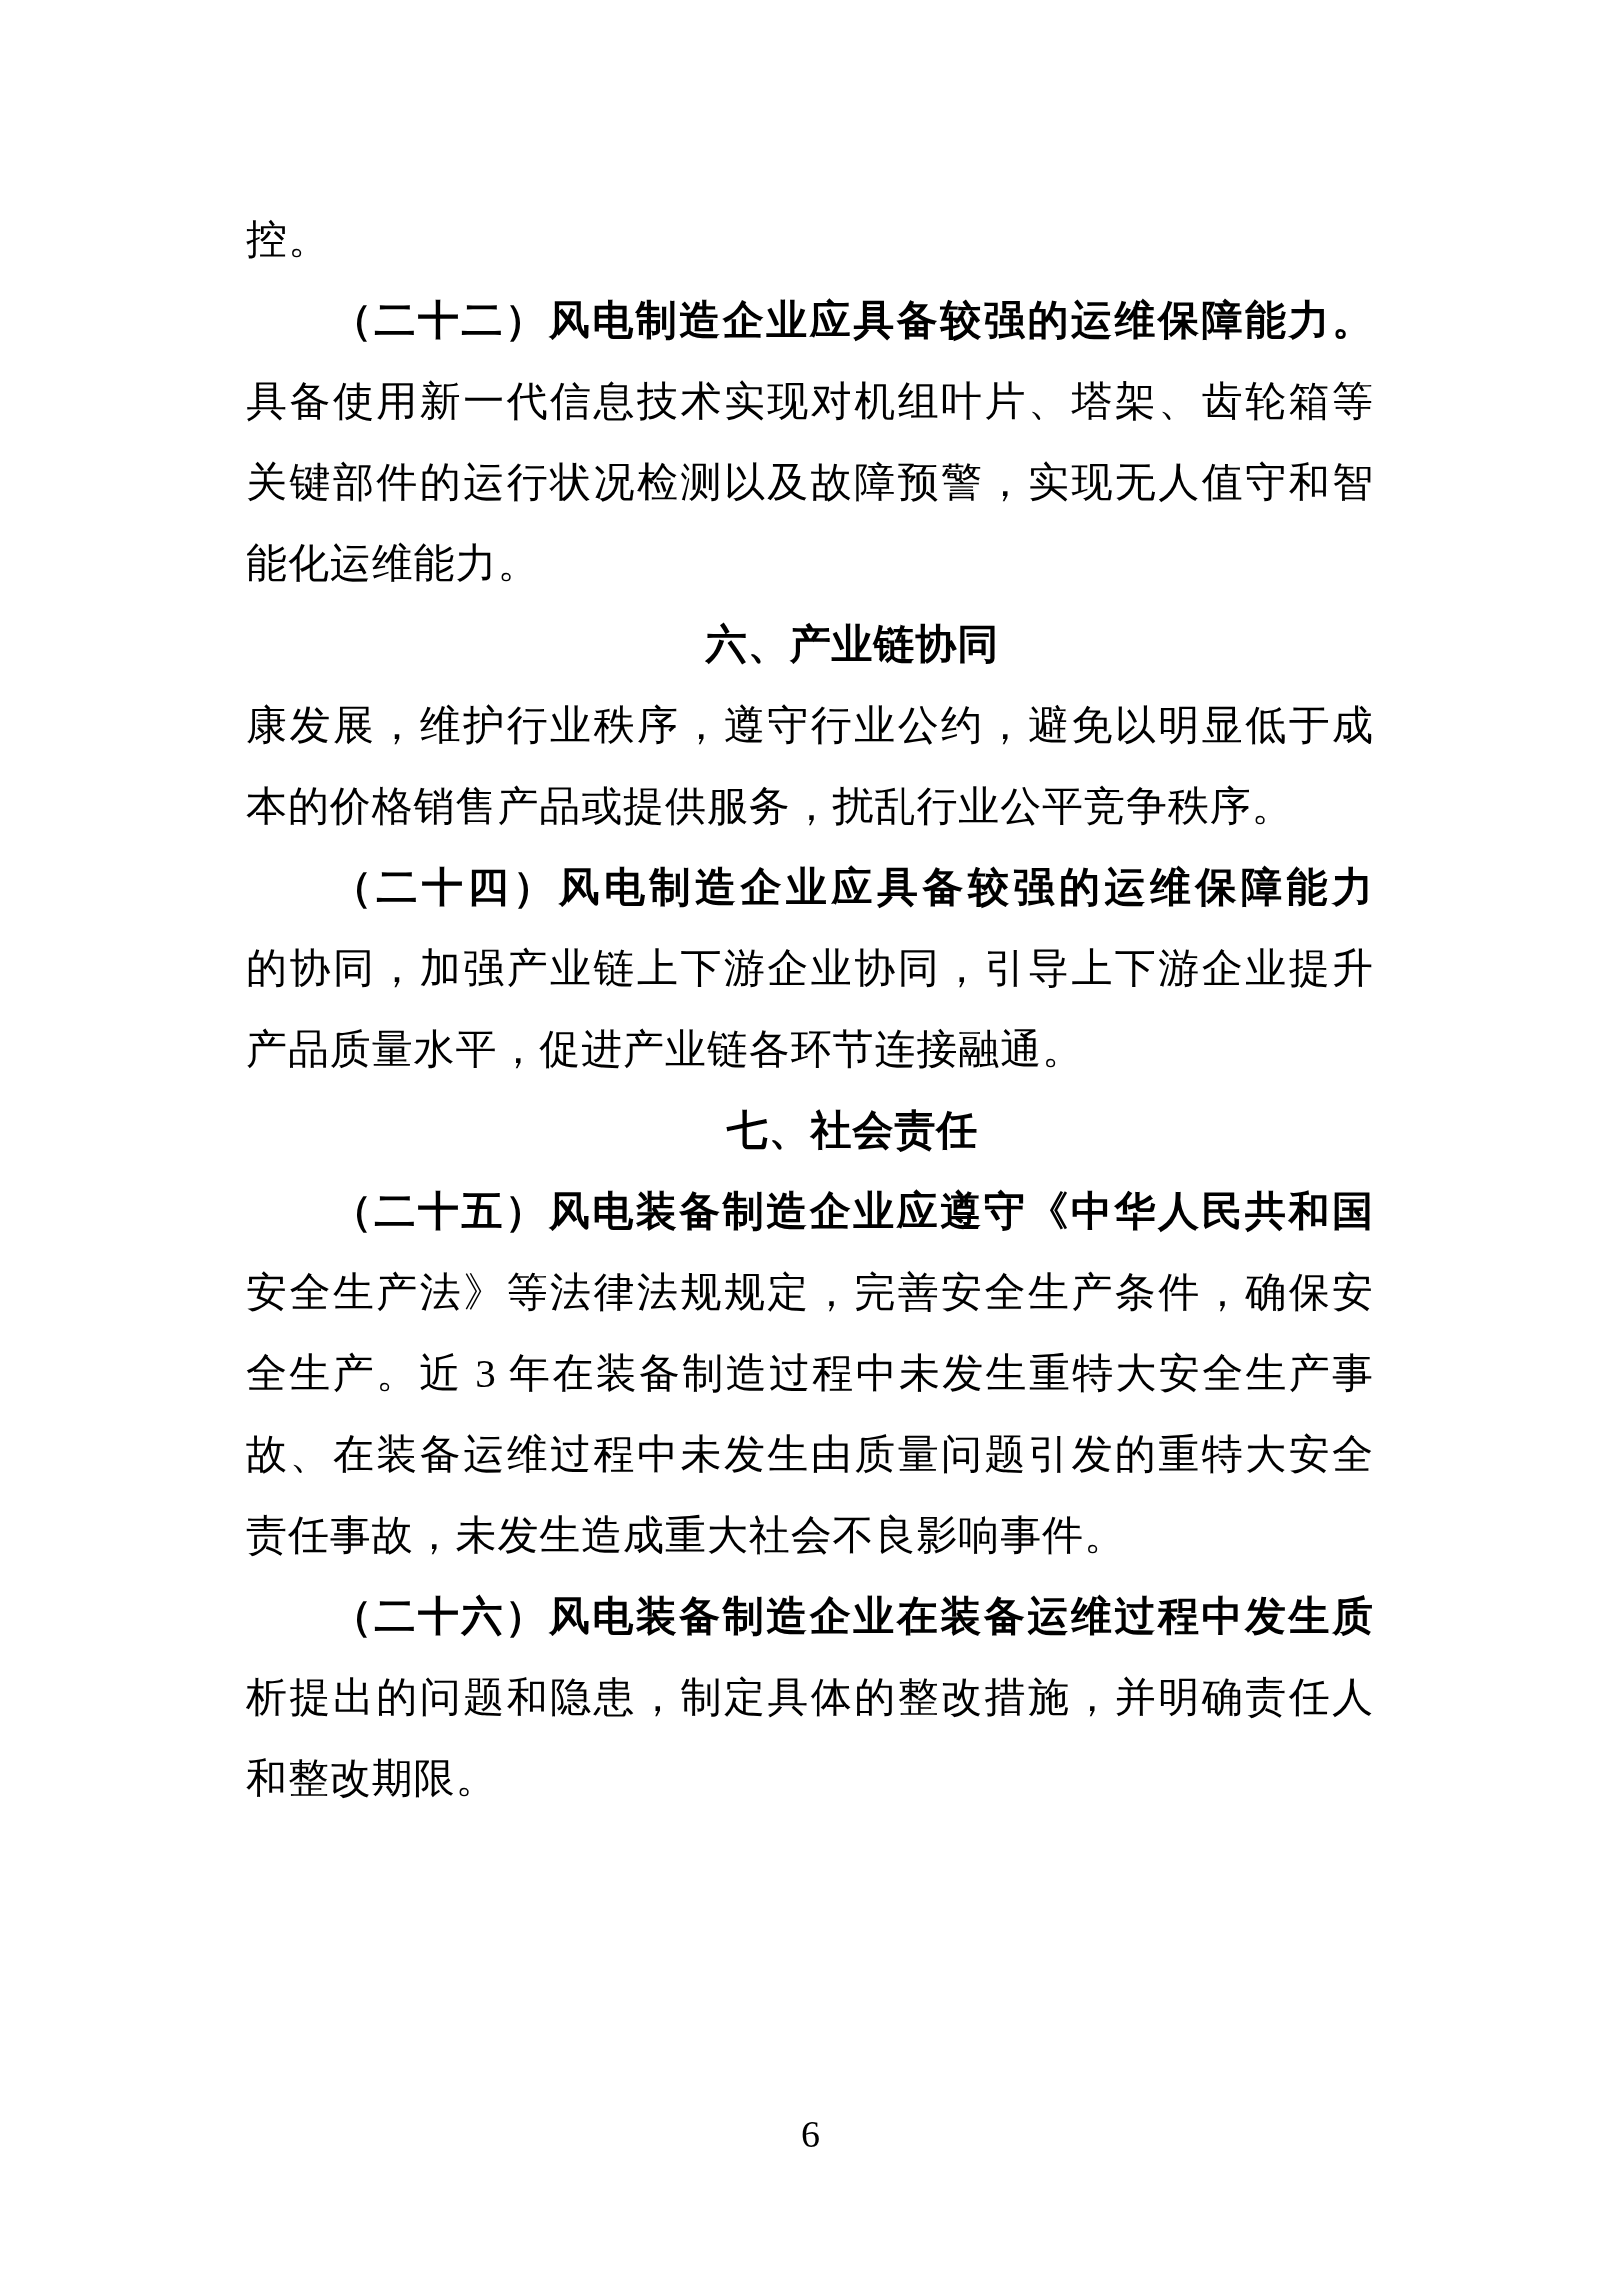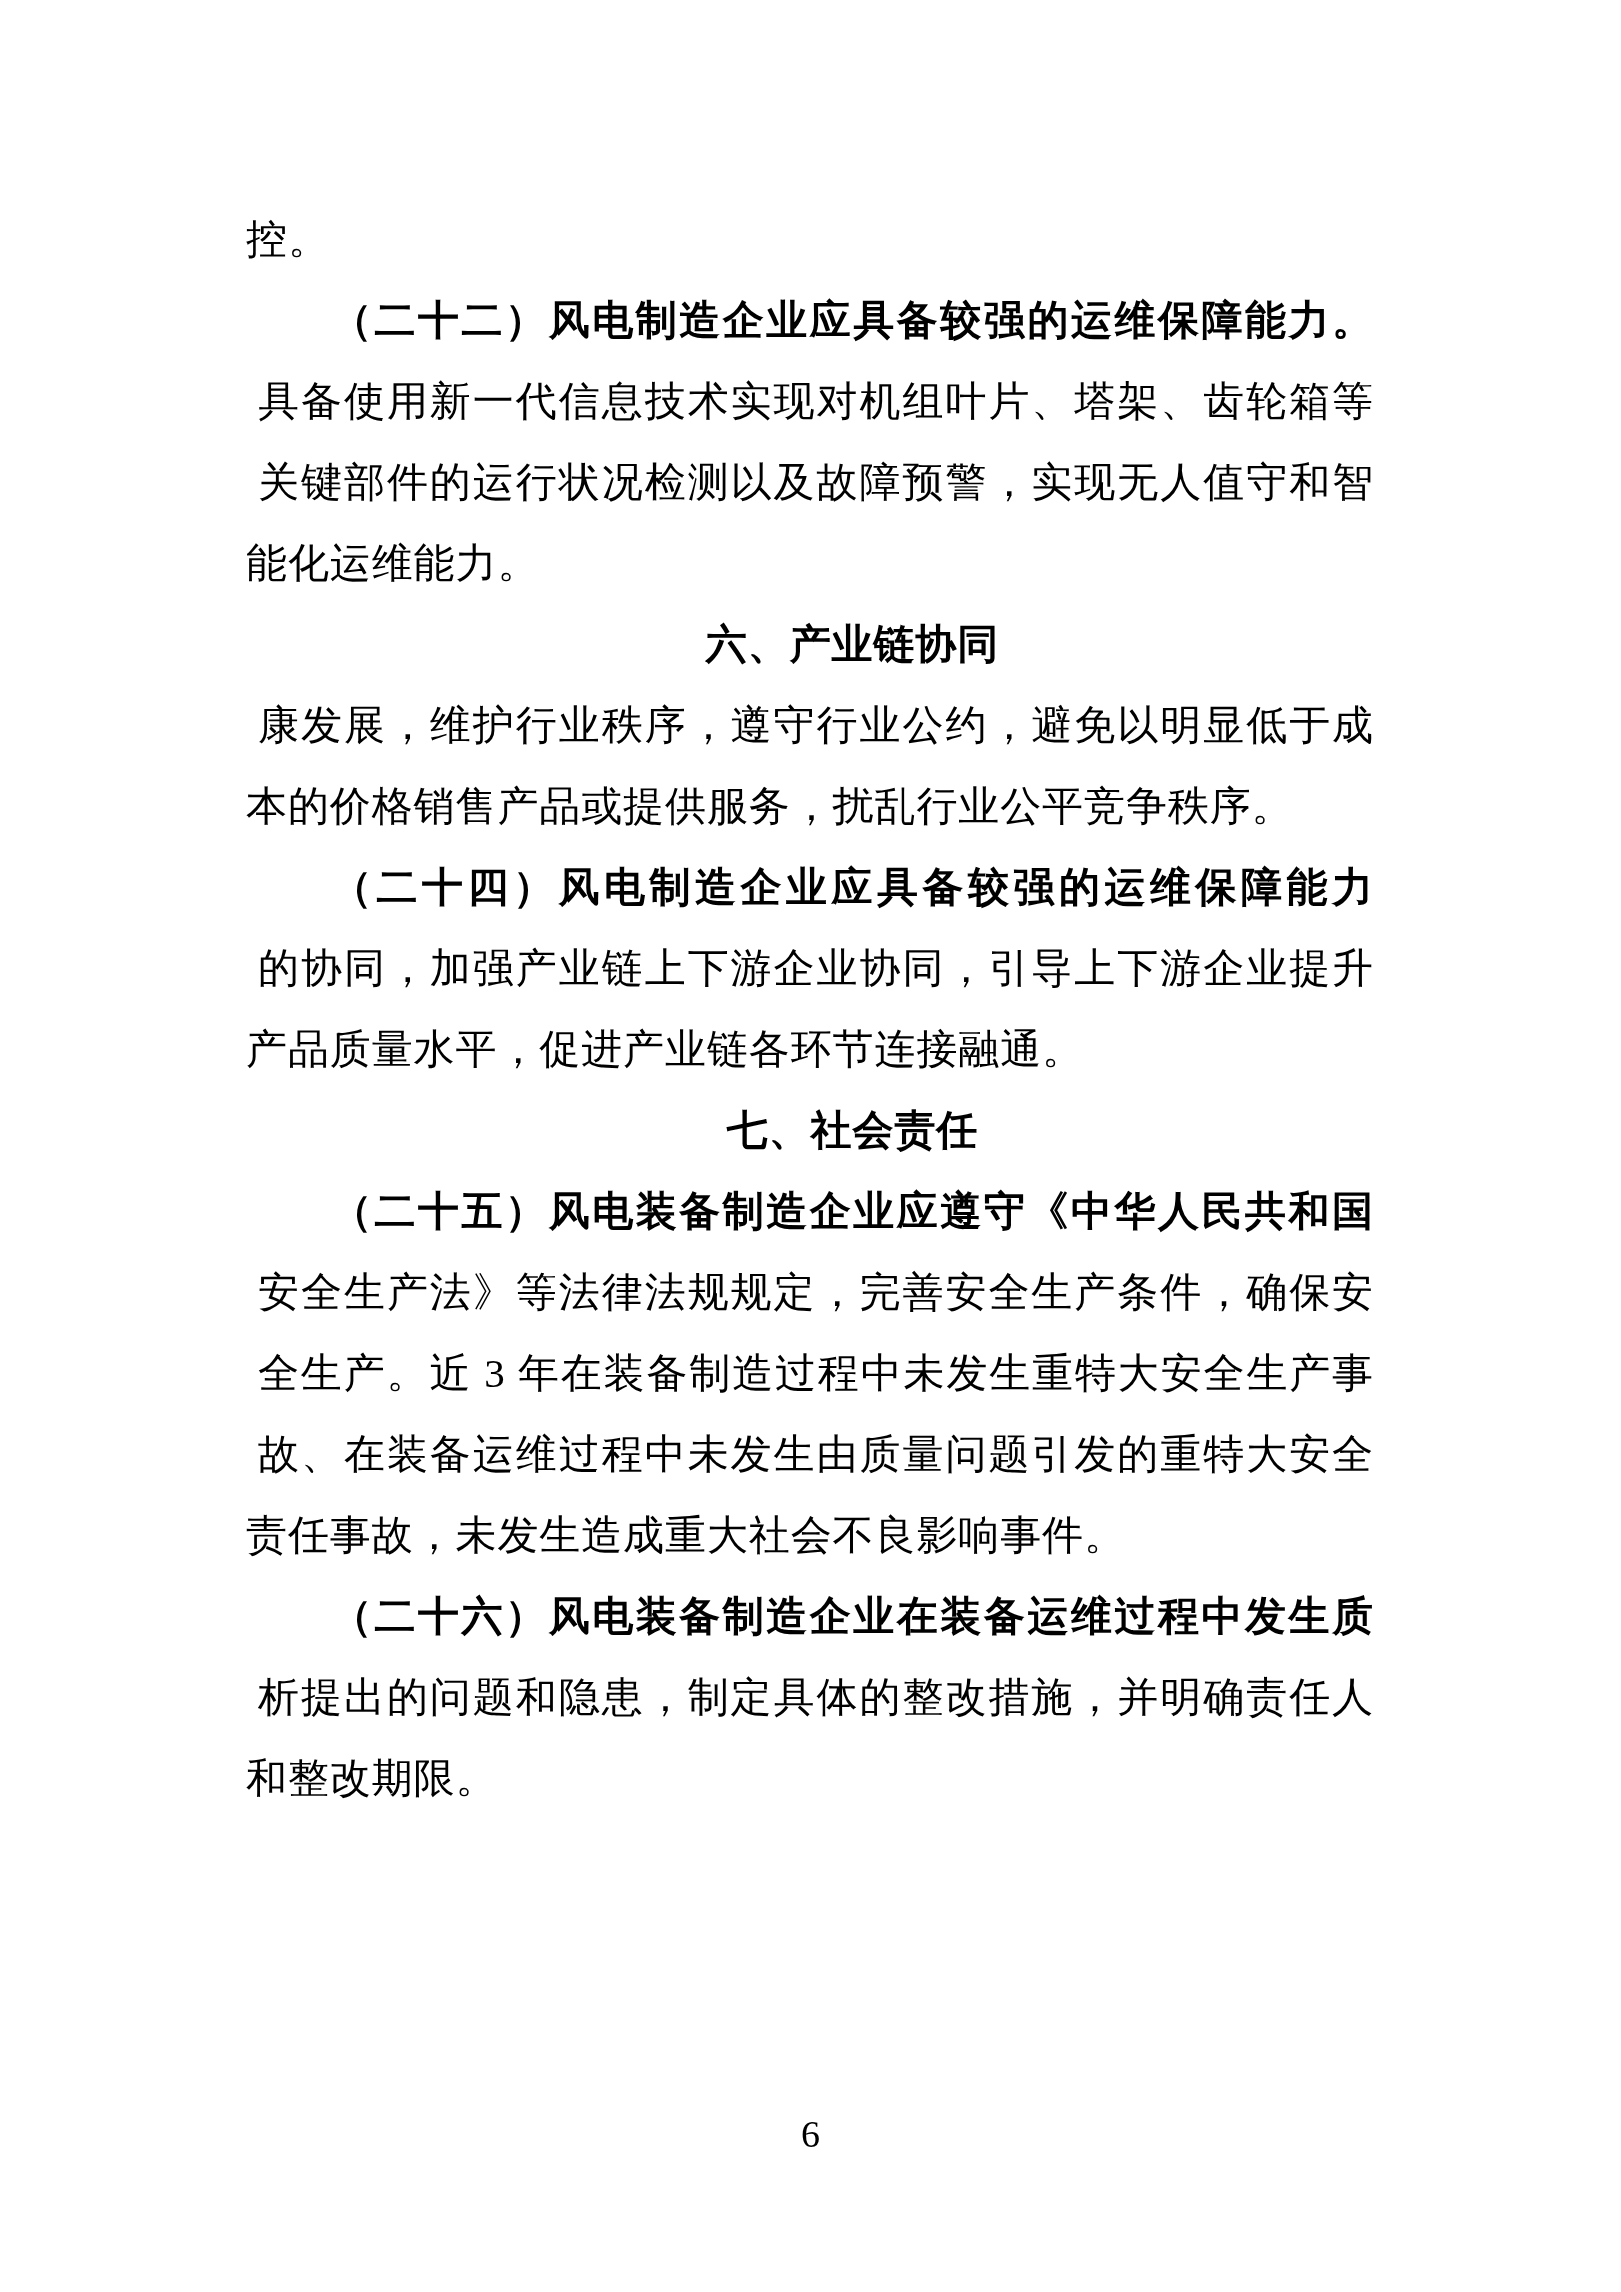--- a/index.html
+++ b/index.html
@@ -26,21 +26,20 @@
     height: 81px;
     line-height: 81px;
     font-size: 41px;
     letter-spacing: 0.9px;
     overflow: hidden;
   }
   
   .body-fill {
     text-align: justify;
     text-align-last: justify;
-    margin-left: 12px;
   }
   
   .body-fill-indent {
     padding-left: 85px;
     text-align: justify;
     text-align-last: justify;
     font-weight: bold;
   }
   
   .body-end {

